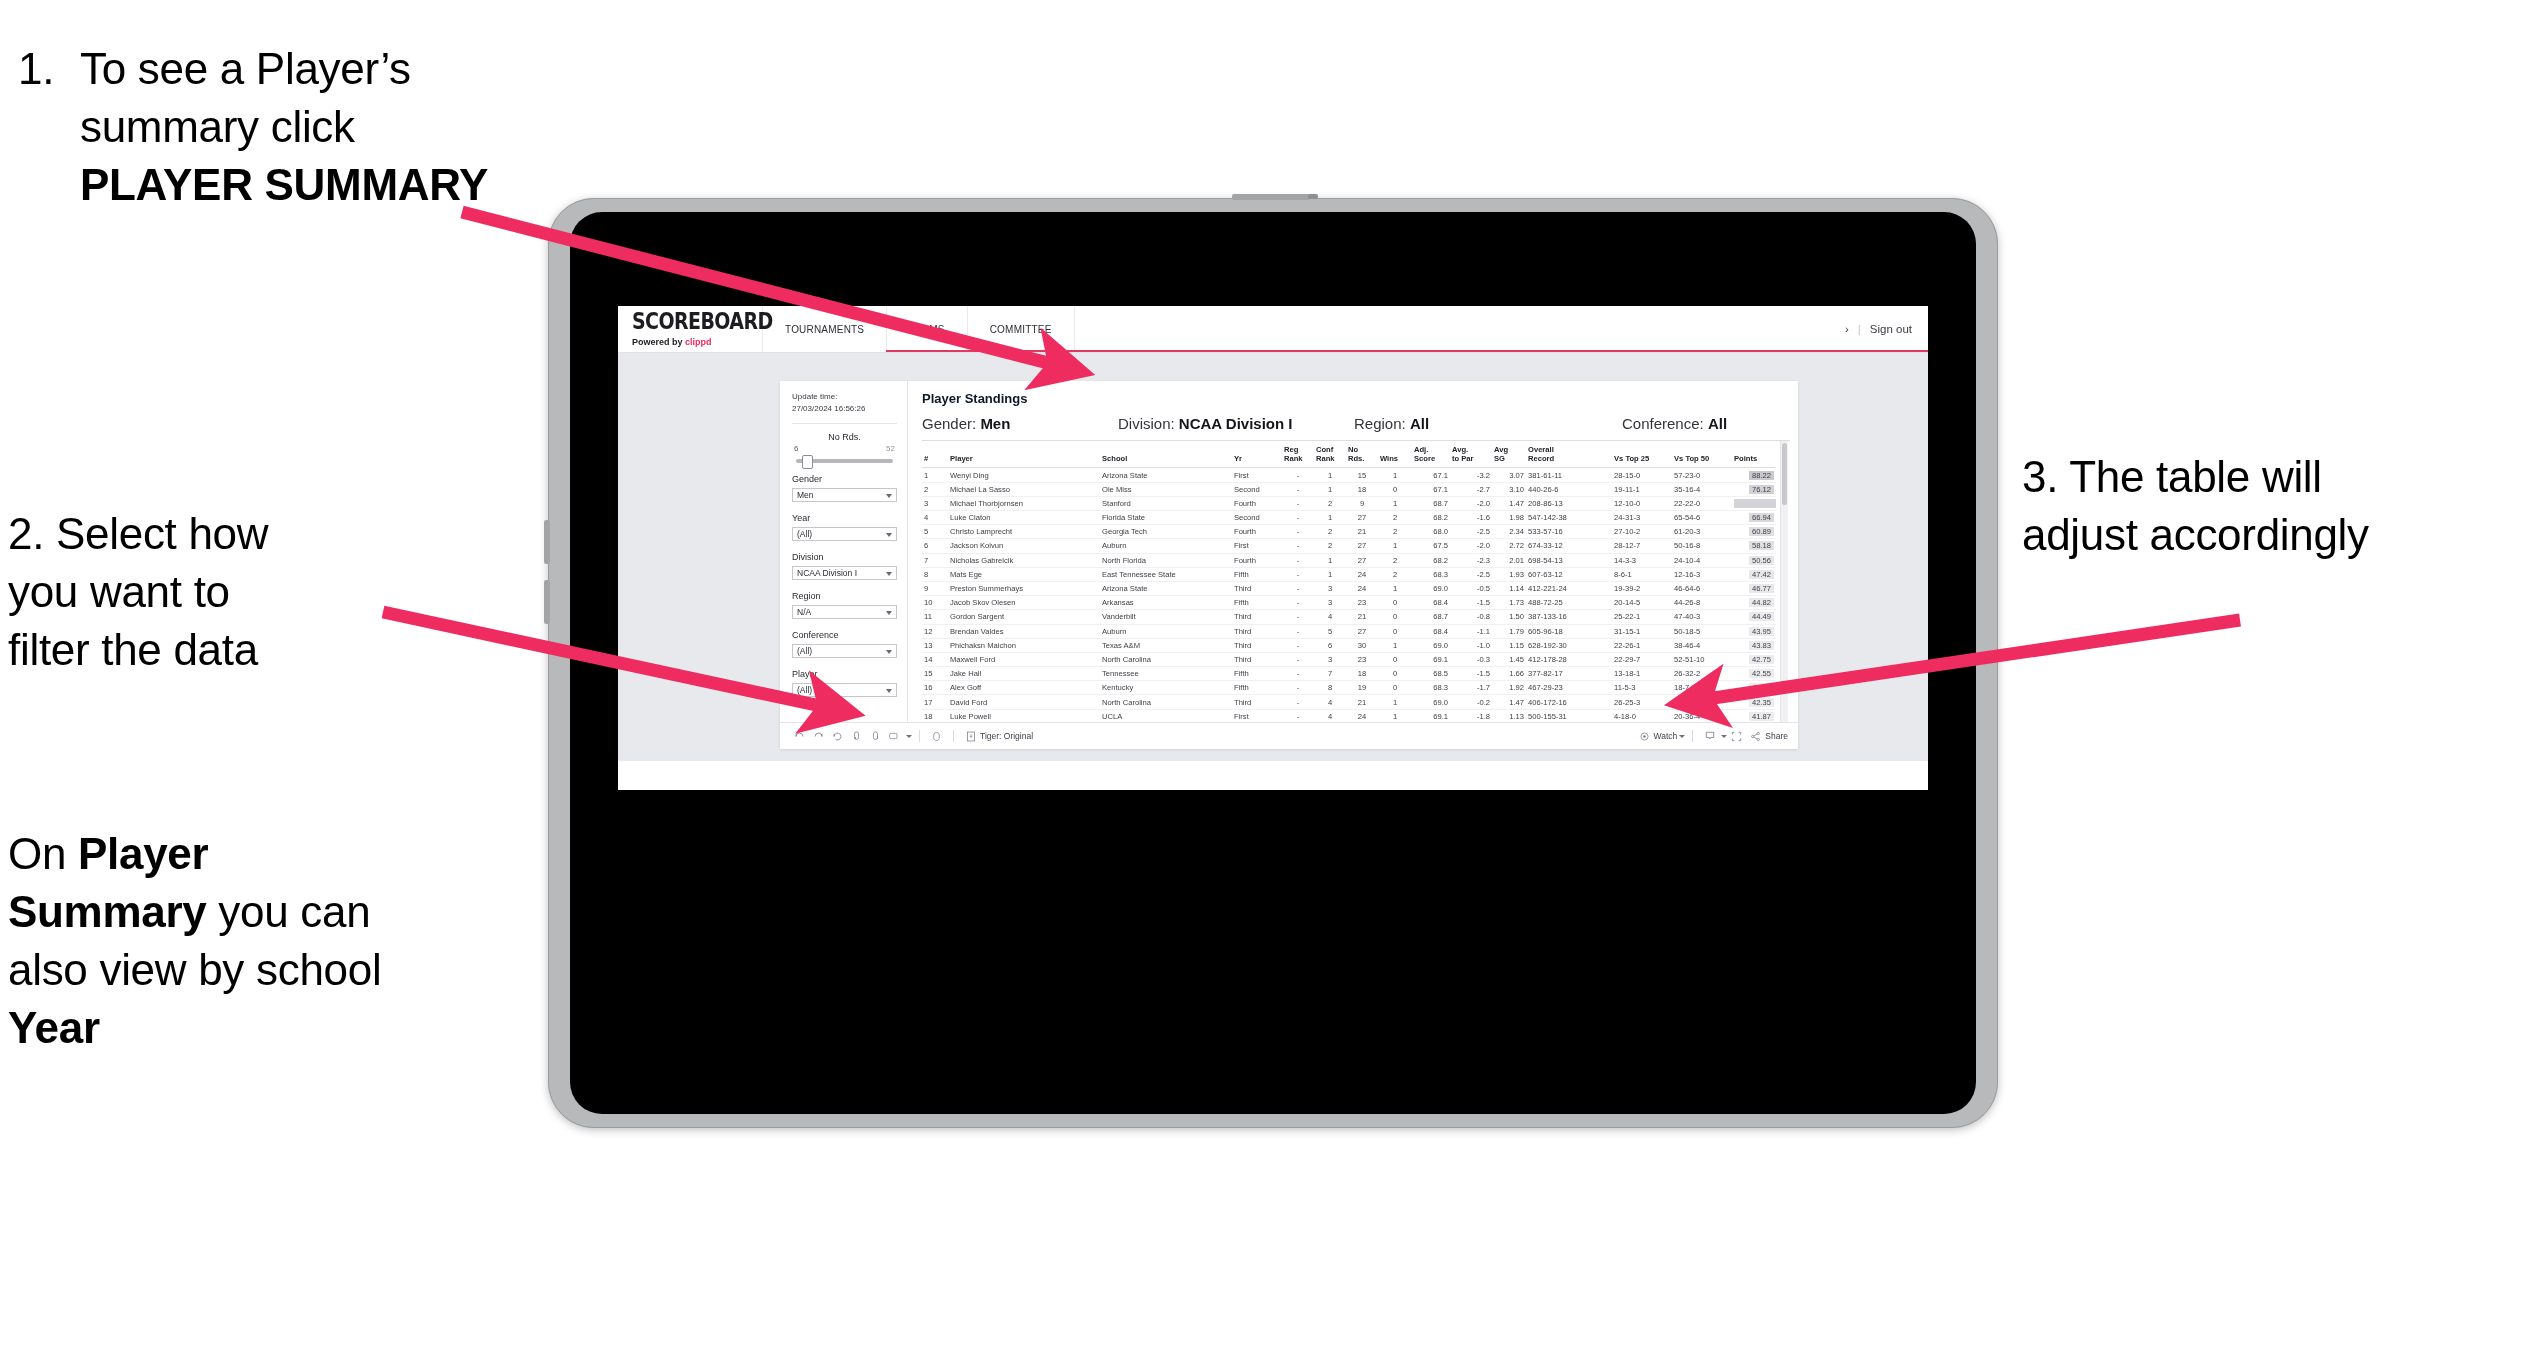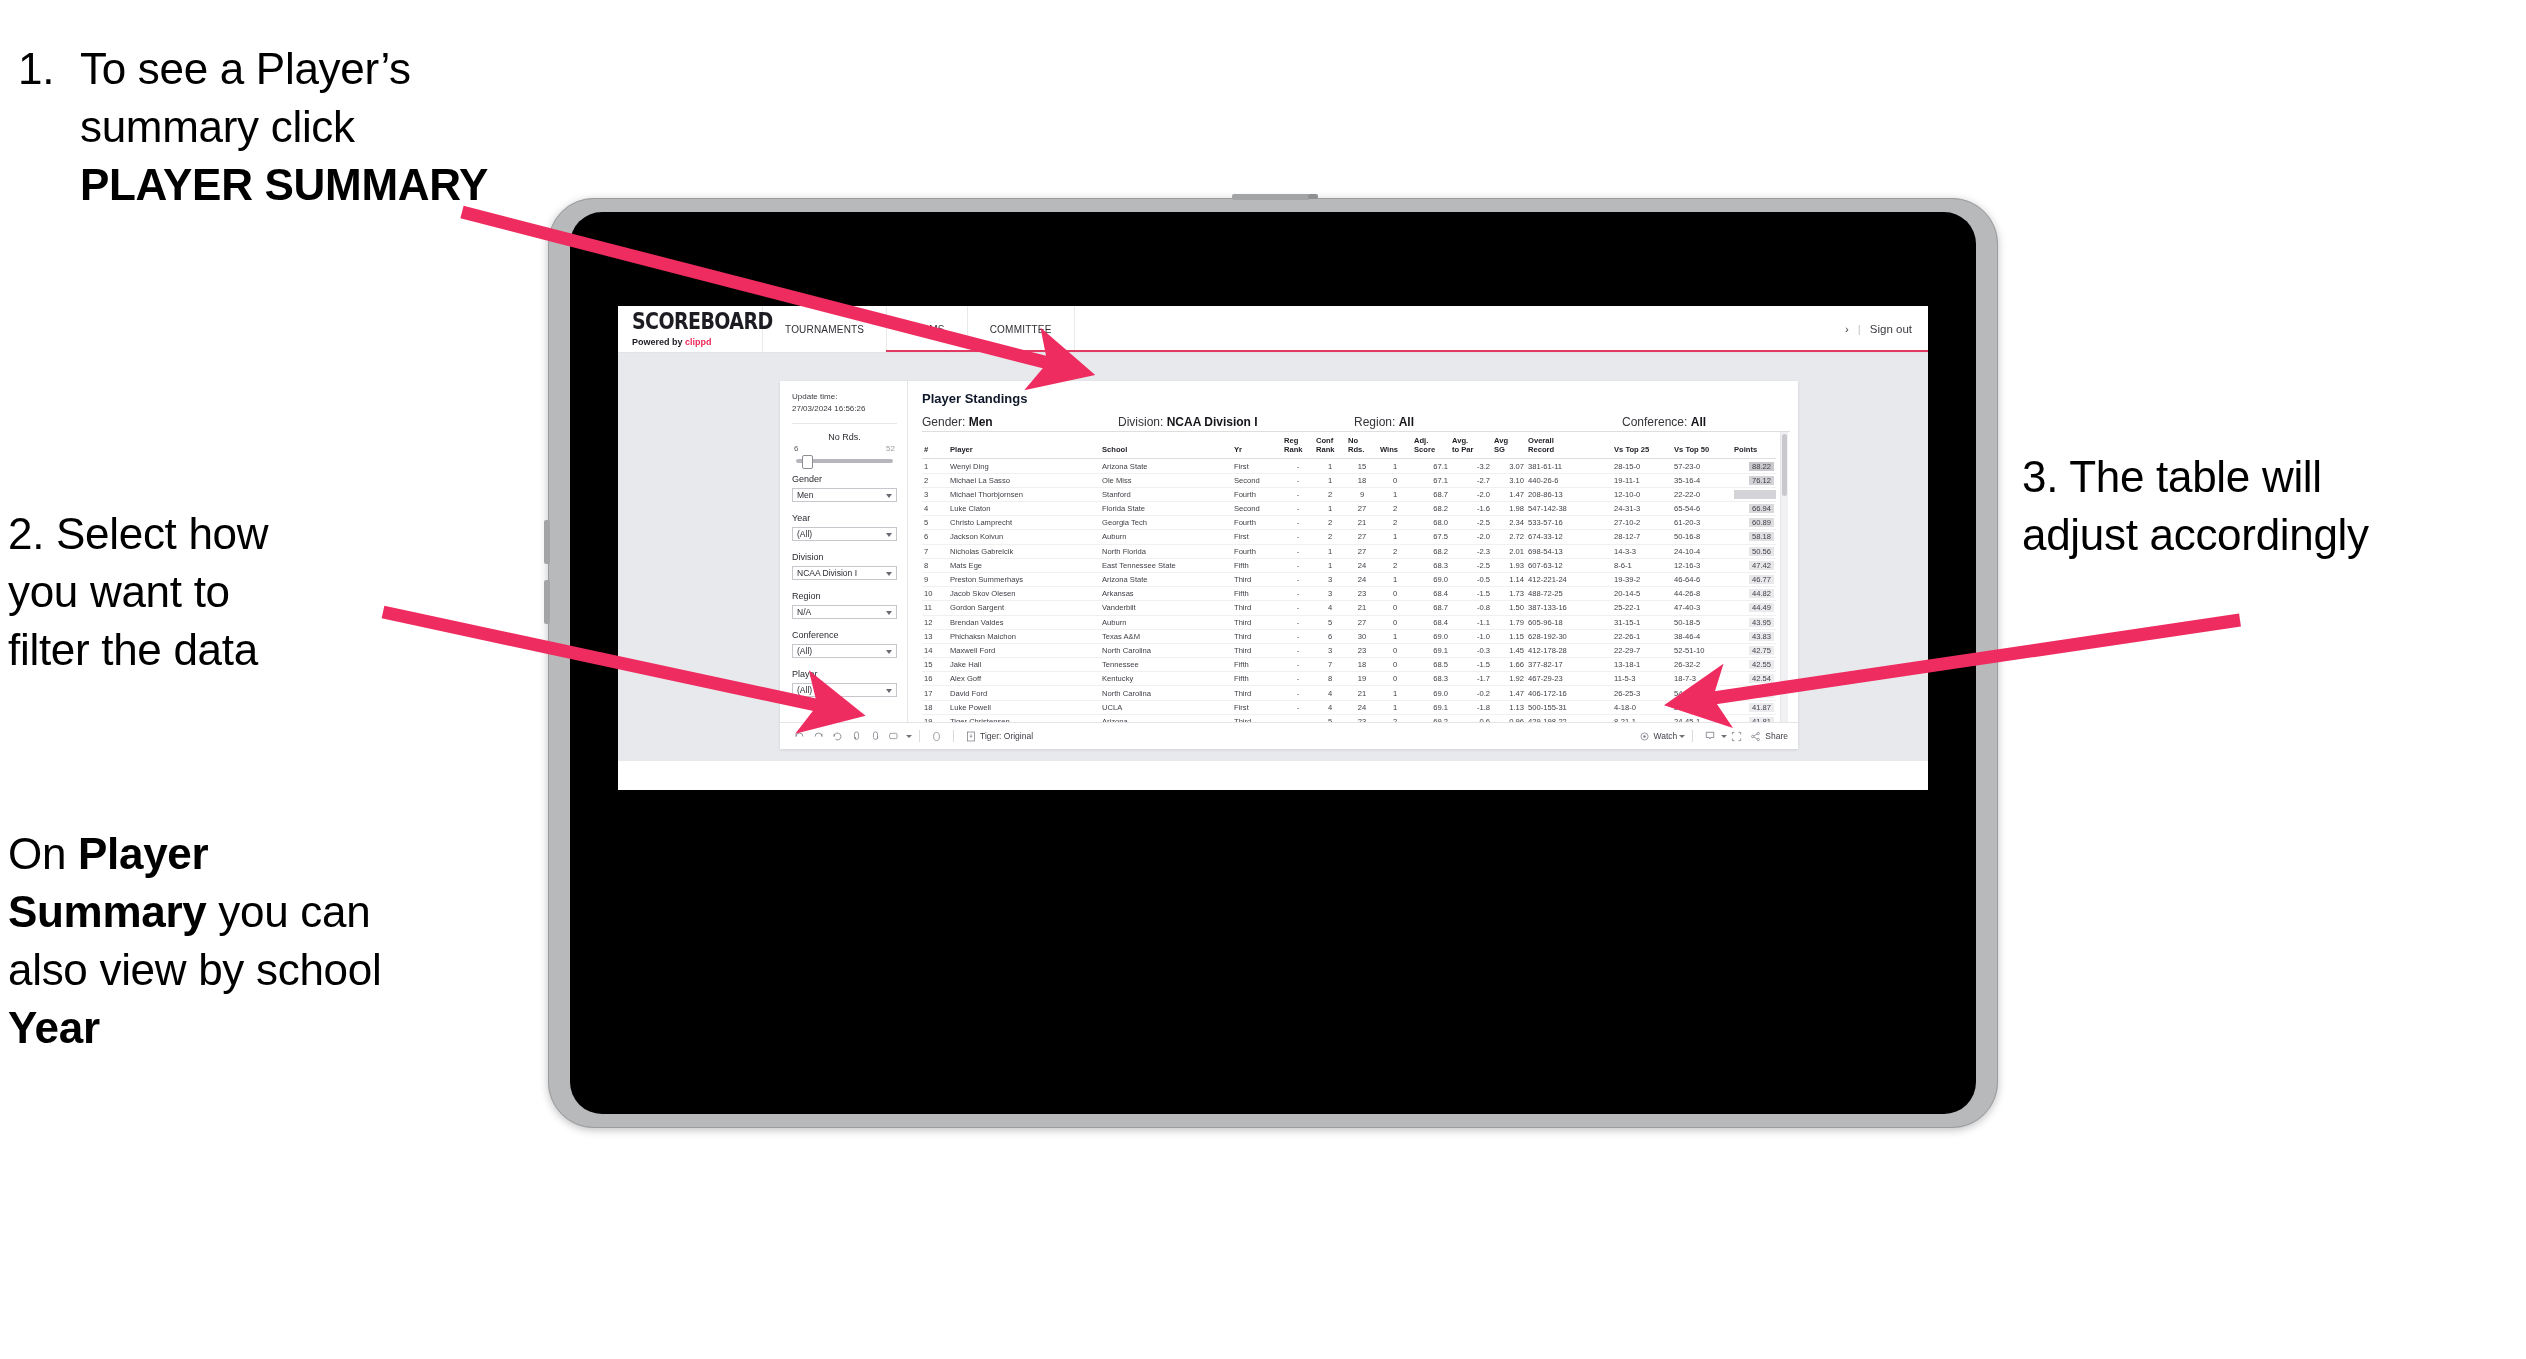--- a/index.html
+++ b/index.html
@@ -278,23 +278,23 @@
     display: flex; flex-direction: column;
   }
   #viz-title {
     font-size: 13px;
     font-weight: bold;
     color: #0f172a;
     margin-bottom: 9px;
   }
   #viz-filterline {
     display: flex;
-    font-size: 12px;
+    font-size: 15px;
     color: #34343b;
-    padding-bottom: 2px;
+    padding-bottom: 8px;
     border-bottom: 1px solid #dededf;
     margin-bottom: 0px;
   }
   #viz-filterline .fl {
     white-space: nowrap;
   }
   #viz-filterline .fl b { font-weight: bold; color:#15151b; }
   #viz-filterline .fl:nth-child(1) { width: 196px; }
   #viz-filterline .fl:nth-child(2) { width: 236px; }
   #viz-filterline .fl:nth-child(3) { width: 268px; }

